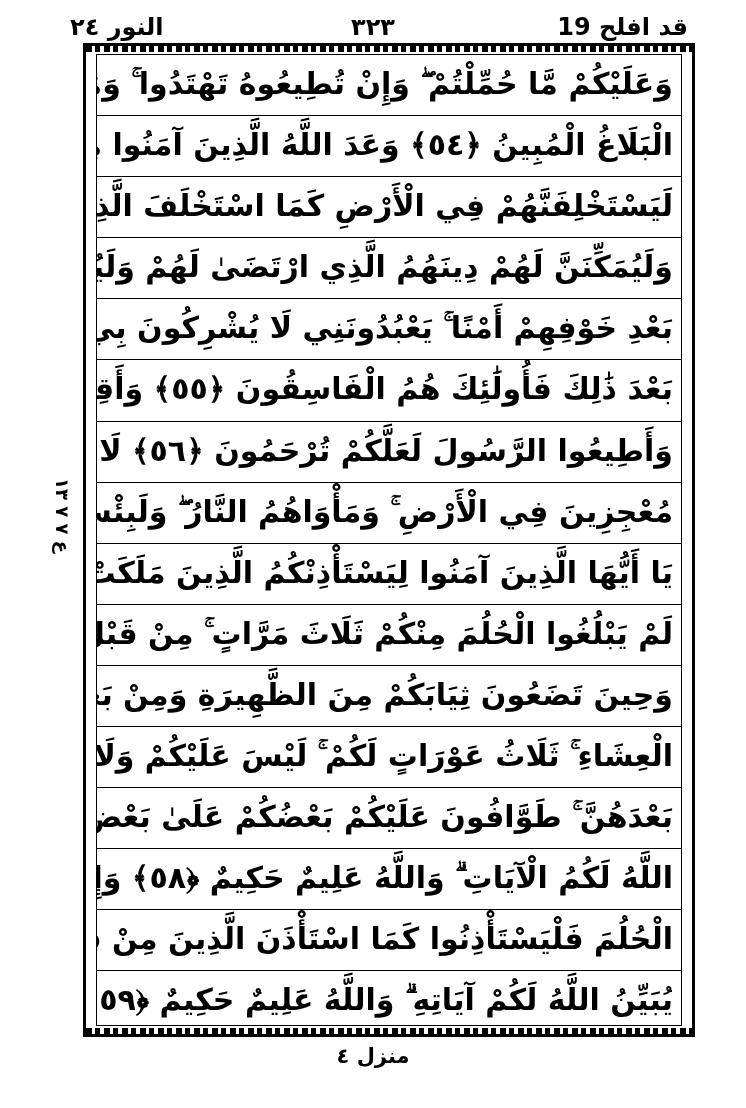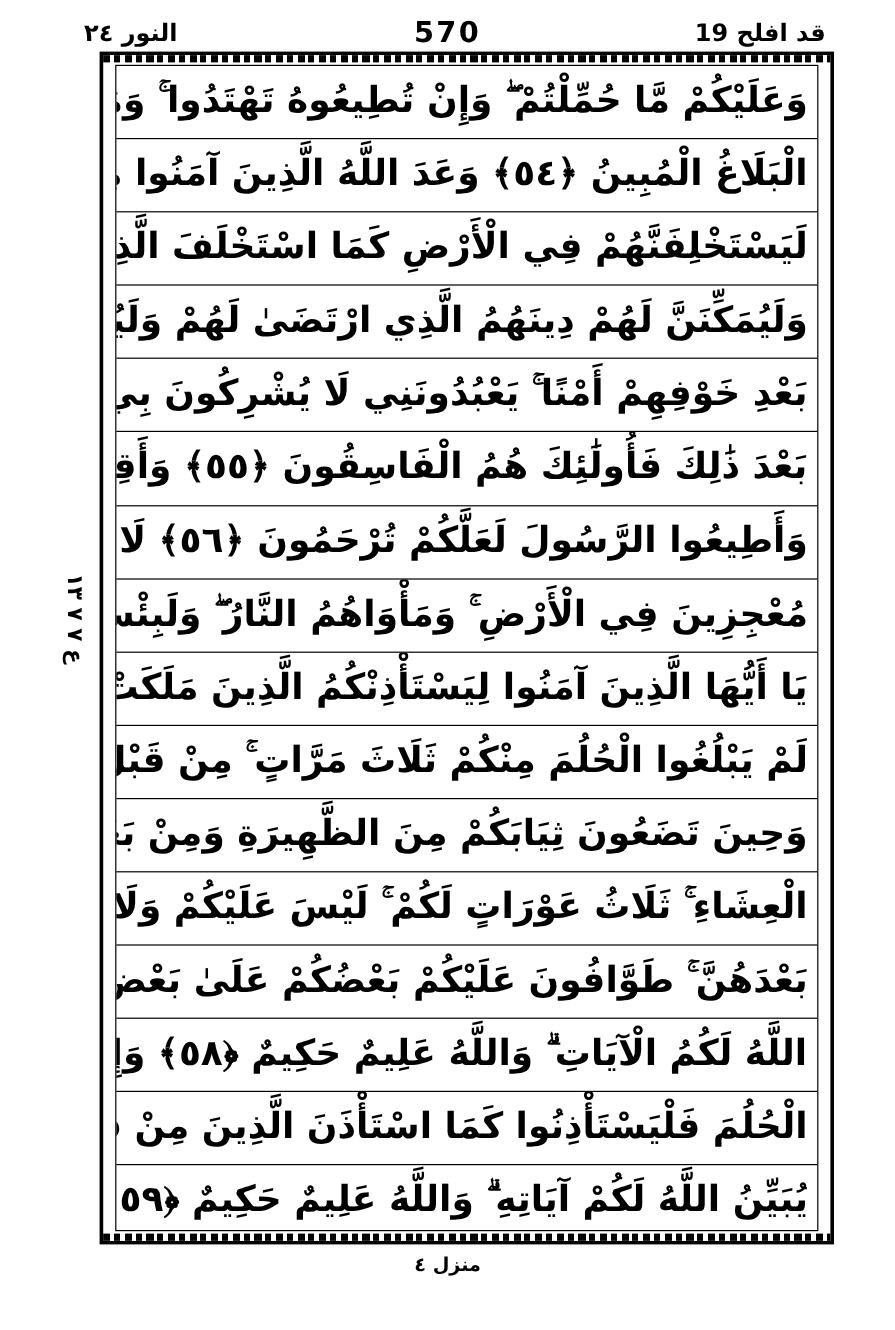--- a/index.html
+++ b/index.html
@@ -1,18 +1,18 @@
 <!DOCTYPE html>
 <html><head>
 <meta charset="utf-8">
 <style>
   html, body { margin:0; padding:0; background:#ffffff; }
   body { width:746px; height:1108px; position:relative; overflow:hidden;
          font-family:"DejaVu Sans", sans-serif; color:#000; }
-  .hdr { position:absolute; top:14px; font-size:20px; font-weight:bold; line-height:26px; direction:rtl; }
+  .hdr { position:absolute; top:14px; font-size:24px; font-weight:bold; line-height:26px; direction:rtl; }
   .hdr-left { left:70px; }
   .hdr-center { left:0; width:746px; text-align:center; font-size:24px; letter-spacing:2px; direction:ltr; }
   .hdr-right { right:58px; }
   .frame { position:absolute; left:83px; top:43px; width:612px; height:994px;
            border:3px solid #000; box-sizing:border-box; }
   .ornament { position:absolute; background:
       repeating-linear-gradient(90deg,#000 0 6px,#fff 6px 9px,#000 9px 14px,#fff 14px 18px); }
   .orn-top { left:0; right:0; top:0; height:6px; }
   .orn-bottom { left:0; right:0; bottom:0; height:6px; }
   .orn-left { left:0; top:0; bottom:0; width:7px;
@@ -22,27 +22,27 @@
   .inner { position:absolute; left:10px; top:8px; right:10px; bottom:8px;
            border:1.5px solid #000; box-sizing:border-box; }
   .line { height:61.1px; box-sizing:border-box; border-bottom:1.5px solid #000;
           direction:rtl; text-align:justify; text-align-last:justify;
           font-family:"DejaVu Sans", sans-serif; font-weight:bold; font-size:30px;
           line-height:58px; padding:0 8px; white-space:nowrap; overflow:hidden; }
   .line:last-child { border-bottom:none; }
   .margin-note { position:absolute; left:42px; top:478px; width:30px; font-size:18px;
                  font-weight:bold; text-align:center; line-height:20px; writing-mode:vertical-rl; }
   .footer { position:absolute; top:1044px; left:0; width:746px; text-align:center;
-            font-size:16px; font-weight:bold; direction:rtl; }
+            font-size:21px; font-weight:bold; direction:rtl; }
 </style>
 </head>
 <body>
 
 <div class="hdr hdr-left">النور ٢٤</div>
-<div class="hdr hdr-center">570</div>
+<div class="hdr hdr-center">٣٢٣</div>
 <div class="hdr hdr-right">قد افلح 19</div>
 
 <div class="margin-note">ع ٧ ٧ ١٣</div>
 
 <div class="frame">
   <div class="ornament orn-top"></div>
   <div class="ornament orn-bottom"></div>
   <div class="orn-left"></div>
   <div class="orn-right"></div>
   <div class="inner">

